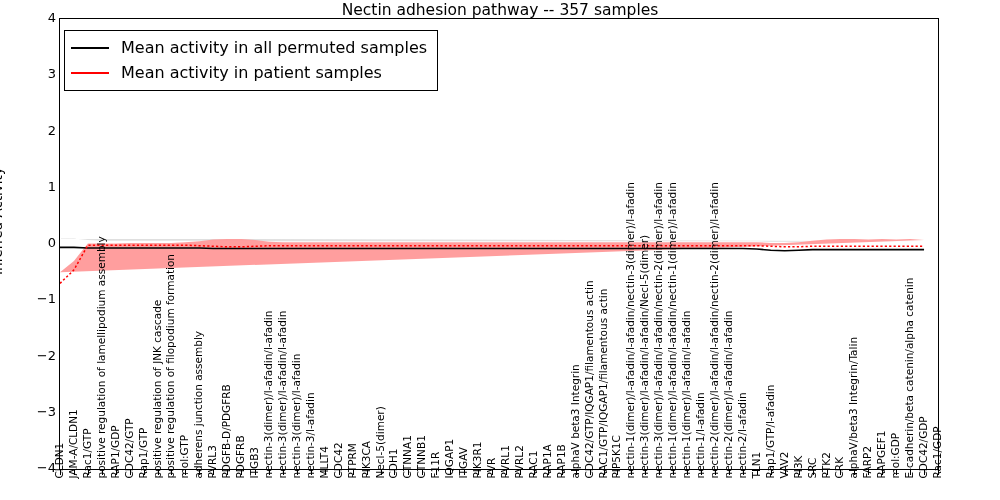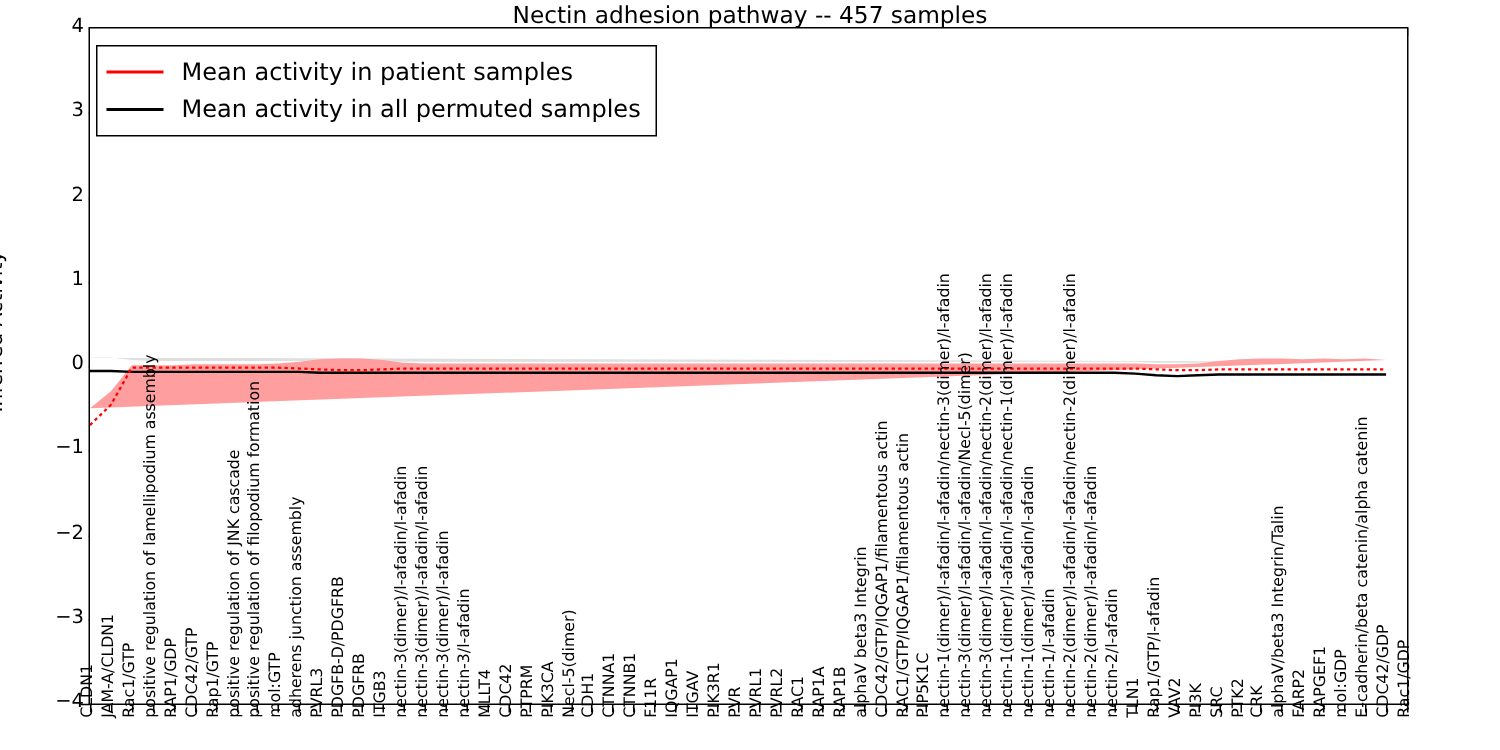--- a/index.html
+++ b/index.html
@@ -60,21 +60,21 @@
   .legend-swatch{display:inline-block;width:38px;height:2px;margin-right:12px;}
   .legend-text{font-size:16px;color:#000;}
 
   svg{display:block;}
 </style>
 </head>
 <body>
 
 <div id="root">
 
-  <div id="chart-title">Nectin adhesion pathway -- 457 samples</div>
+  <div id="chart-title">Nectin adhesion pathway -- 357 samples</div>
 
   <div id="y-axis-label">Inferred Activity</div>
 
   <div id="ytick-layer">
       <div class="ytick-label" style="top: 469px;">−4</div>
       <div class="ytick-mark" style="top: 469px;"></div>
       <div class="ytick-mark right" style="top: 469px;"></div>
       <div class="ytick-label" style="top: 412.75px;">−3</div>
       <div class="ytick-mark" style="top: 412.75px;"></div>
       <div class="ytick-mark right" style="top: 412.75px;"></div>
@@ -304,22 +304,22 @@
       <div class="xlabel" style="left: 872.317px; top: 0px; transform: rotate(-90deg) translate(-468px, 0px);">FARP2</div>
       <div class="xlabel" style="left: 886.254px; top: 0px; transform: rotate(-90deg) translate(-468px, 0px);">RAPGEF1</div>
       <div class="xlabel" style="left: 900.19px; top: 0px; transform: rotate(-90deg) translate(-468px, 0px);">mol:GDP</div>
       <div class="xlabel" style="left: 914.127px; top: 0px; transform: rotate(-90deg) translate(-468px, 0px);">E-cadherin/beta catenin/alpha catenin</div>
       <div class="xlabel" style="left: 928.063px; top: 0px; transform: rotate(-90deg) translate(-468px, 0px);">CDC42/GDP</div>
       <div class="xlabel" style="left: 942px; top: 0px; transform: rotate(-90deg) translate(-468px, 0px);">Rac1/GDP</div>
     </div>
 
   <div id="legend">
     <div class="legend-row">
+      <span class="legend-swatch" style="background:#000000;"></span>
+      <span class="legend-text">Mean activity in all permuted samples</span>
+    </div>
+    <div class="legend-row">
       <span class="legend-swatch" style="background:#ff0000;"></span>
       <span class="legend-text">Mean activity in patient samples</span>
     </div>
-    <div class="legend-row">
-      <span class="legend-swatch" style="background:#000000;"></span>
-      <span class="legend-text">Mean activity in all permuted samples</span>
-    </div>
   </div>
 
 </div>
 
 </body></html>

